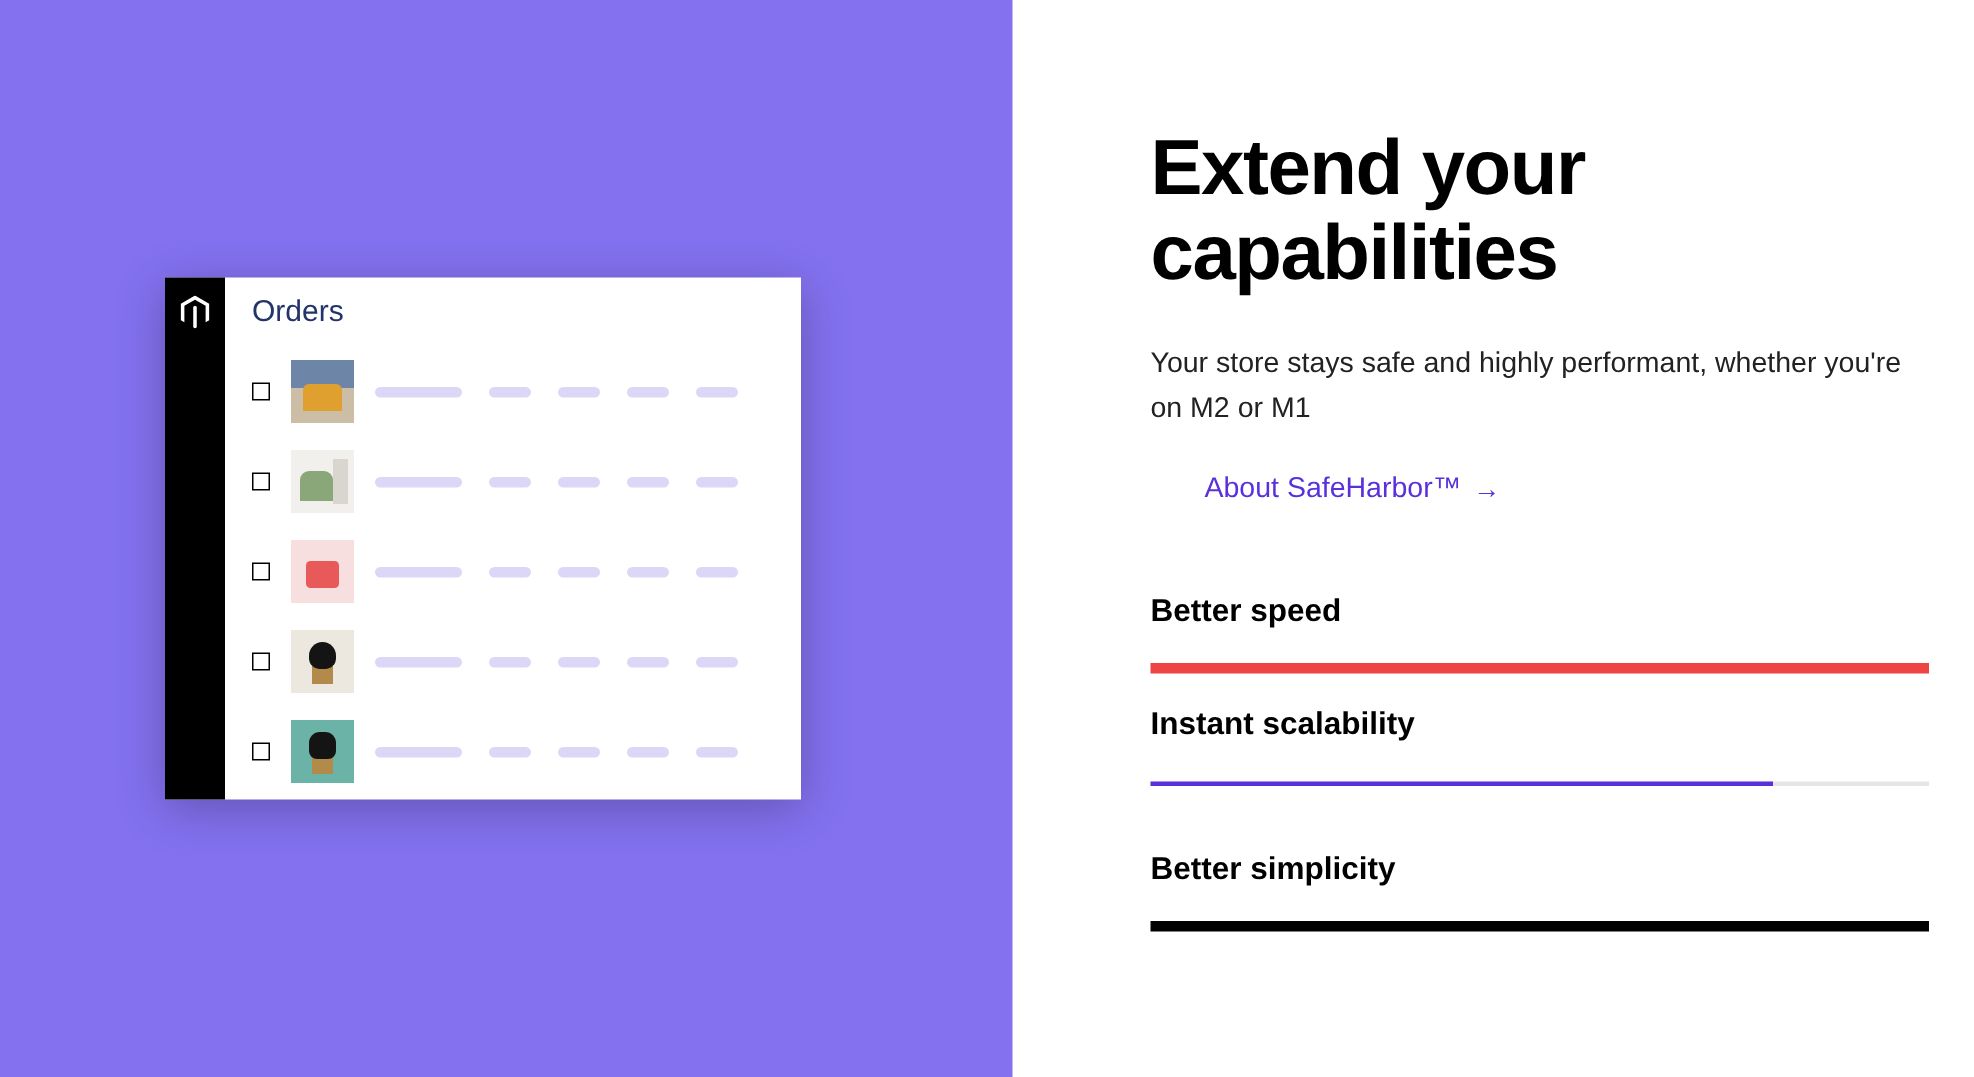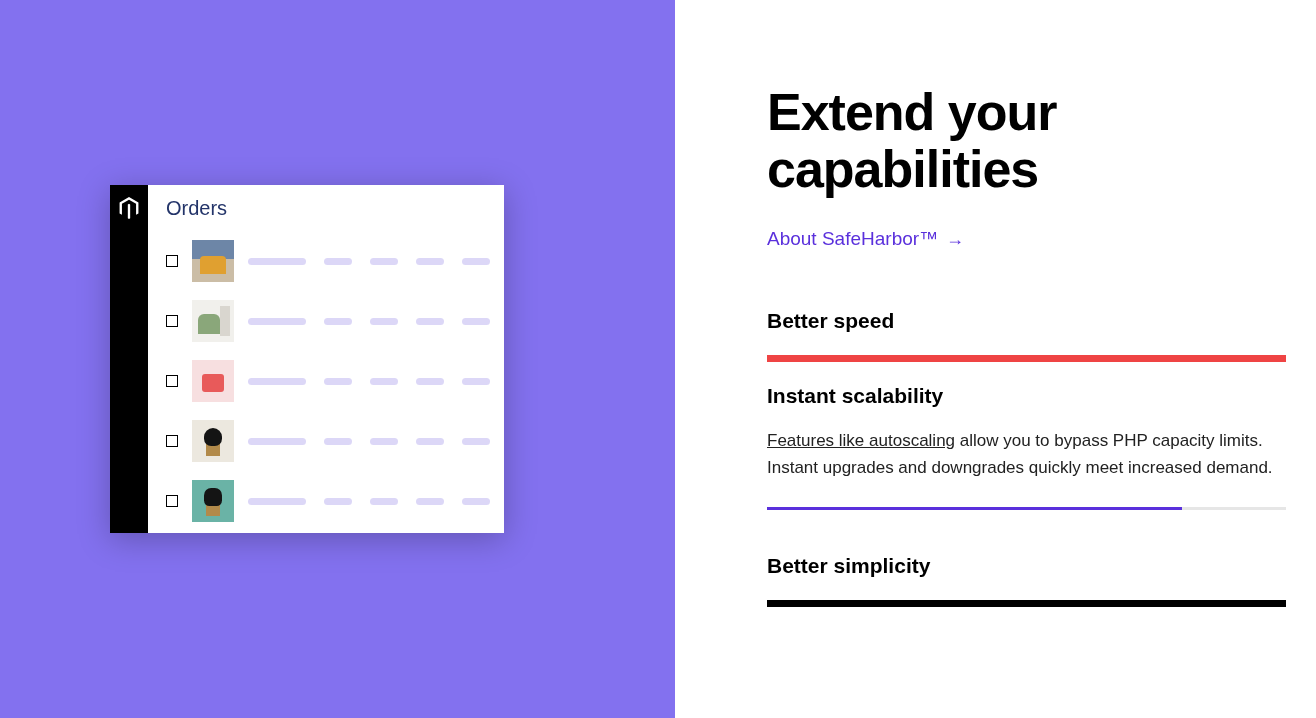--- a/index.html
+++ b/index.html
@@ -25,21 +25,21 @@
     color: transparent;
     -webkit-text-stroke: 2px #000;
     font-family: Arial, Helvetica, sans-serif;
     white-space: nowrap;
   }
 
   .orders-window {
     position: absolute;
     left: 110px;
     top: 185px;
-    width: 394px;
+    width: 424px;
     height: 348px;
     display: flex;
     background: #fff;
     box-shadow: 0 6px 30px rgba(0,0,0,0.25);
   }
   .orders-sidebar {
     width: 40px;
     background: #000;
     display: flex;
     flex-direction: column;
@@ -114,20 +114,21 @@
   .cta-link {
     display: inline-flex;
     align-items: center;
     gap: 8px;
     color: #5a30dc;
     font-size: 19px;
     font-weight: 500;
     text-decoration: none;
     margin-bottom: 36px;
     cursor: pointer;
+    margin-left: 36px;
   }
   .cta-link .arrow { font-size: 18px; }
 
   .acc {
     border-top: 1px solid transparent;
   }
   .acc-item {
     border-bottom: 7px solid #ef4444;
     padding: 22px 0;
   }
@@ -252,37 +253,35 @@
               <span class="bar short"></span>
           </span>
         </div>
 
       </div>
     </div>
   </div>
 
   <div class="right">
     <h1 class="headline">Extend your capabilities</h1>
+    <p class="subhead">Your store stays safe and highly performant, whether you're on M2 or M1</p>
     <a class="cta-link">
       <span>About SafeHarbor™</span>
       <span class="arrow">→</span>
     </a>
 
     <div class="acc">
 
       <div class="acc-item">
         <div class="acc-title">Better speed</div>
       </div>
 
 
       <div class="acc-item open">
         <div class="acc-title">Instant scalability</div>
-        <div class="acc-body">
-          <span class="ul">Features like autoscaling</span><span> allow you to bypass PHP capacity limits. Instant upgrades and downgrades quickly meet increased demand.</span>
-        </div>
         <div class="progress">
           <div class="progress-fill" style="width:80%"></div>
         </div>
       </div>
 
       <div class="acc-item last">
         <div class="acc-title">Better simplicity</div>
       </div>
 
     </div>

